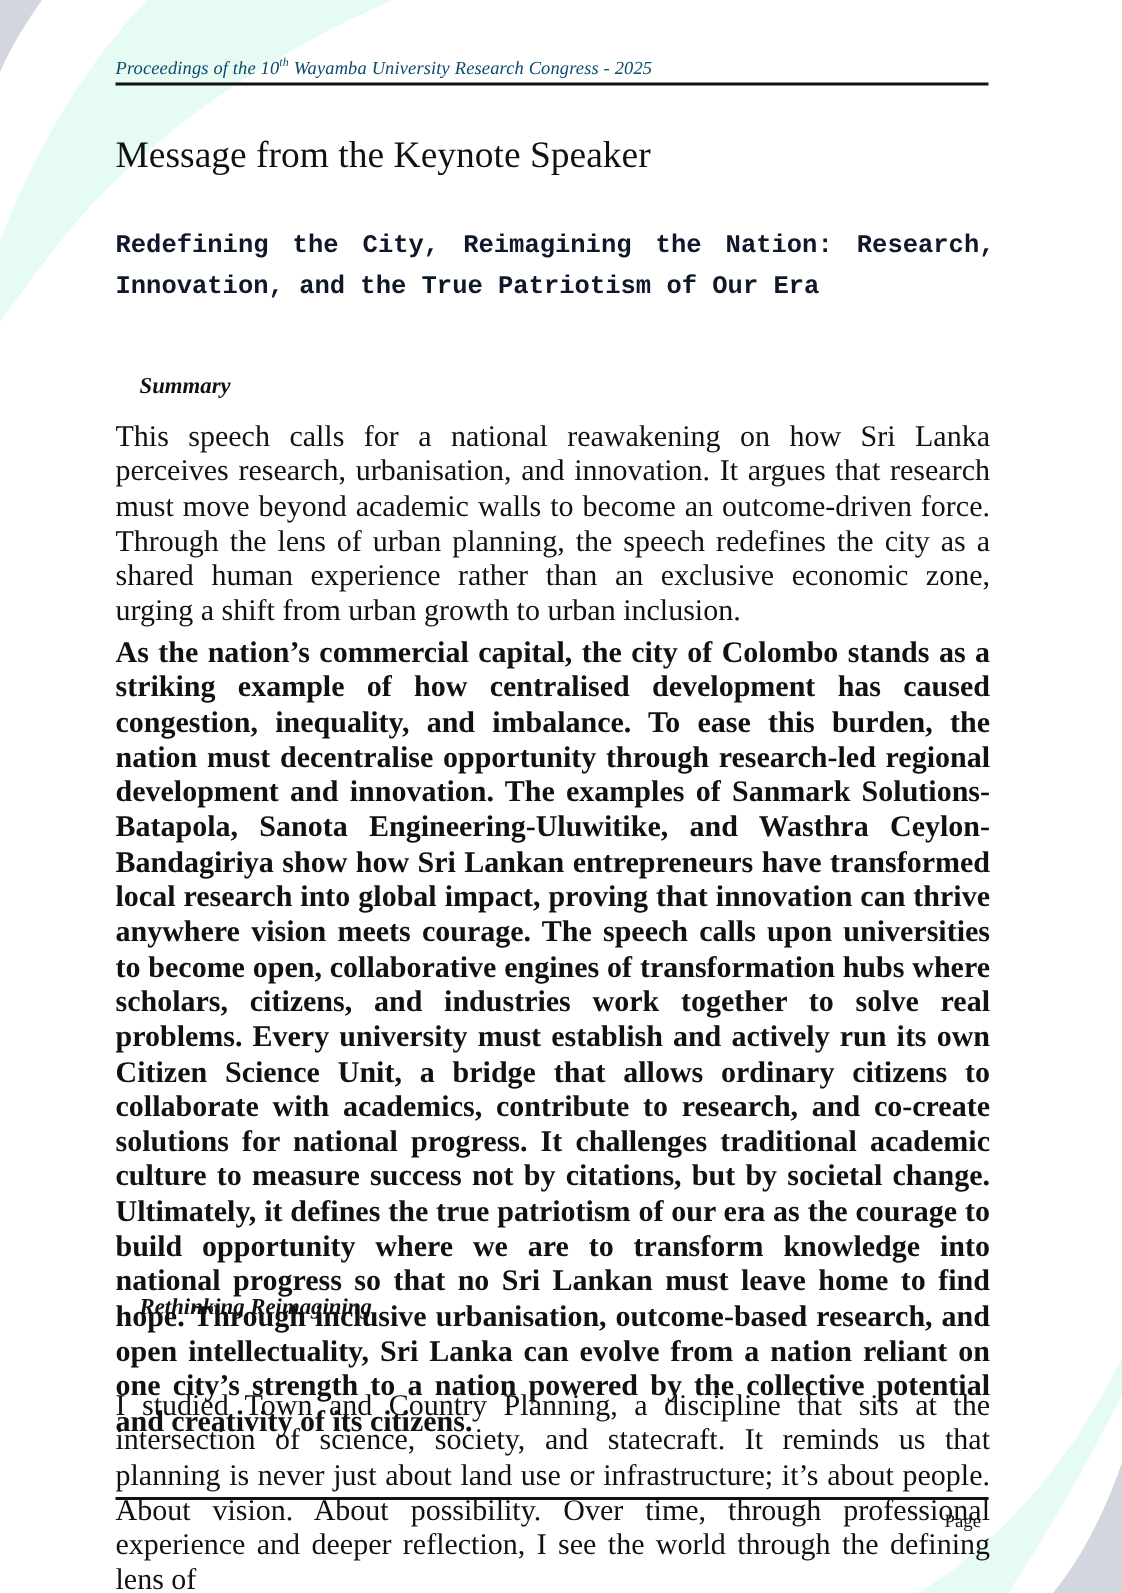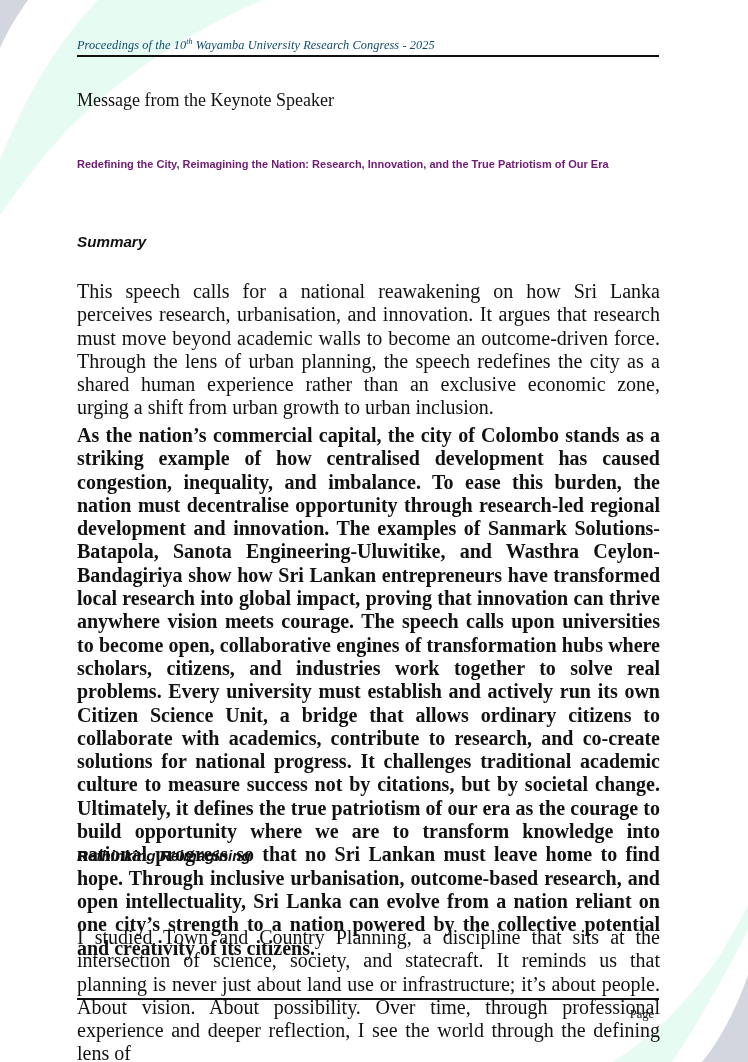--- a/index.html
+++ b/index.html
@@ -15,32 +15,32 @@
     .running-head {
       position: absolute; top: 38px; left: 0; width: 582px;
       font-family: "Liberation Serif", serif; font-style: italic;
       font-size: 12.3px; color: #0c4a6e; letter-spacing: 0.1px;
     }
     .running-head sup { font-size: 8px; line-height: 0; vertical-align: 5px; }
     .head-rule { position: absolute; top: 55px; left: 0; width: 582px; height: 2px; background: #111; }
 
     .chapter-title {
       position: absolute; top: 90px; left: 0;
-      font-family: "Liberation Serif", serif; font-size: 18px; font-weight: normal;
+      font-family: "Liberation Serif", serif; font-size: 25px; font-weight: normal;
       margin: 0; color: #111;
     }
     .section-title {
       position: absolute; top: 151px; left: 0; width: 586px;
-      font-family: Liberation Sans, sans-serif; font-weight: bold; font-size: 11px;
-      line-height: 27px; margin: 0; color: #701a75; text-align: justify;
+      font-family: Liberation Mono, monospace; font-weight: bold; font-size: 17px;
+      line-height: 27px; margin: 0; color: #0f172a; text-align: justify;
     }
     .subhead {
       position: absolute; left: 0;
-      font-family: Liberation Sans, sans-serif; font-weight: bold; font-style: italic;
-      font-size: 15.2px; margin: 0; color: #111;
+      font-family: Liberation Serif, serif; font-weight: bold; font-style: italic;
+      font-size: 15.2px; margin: 16px; color: #111;
     }
     .sub-summary { top: 233px; }
     .sub-urban { top: 847px; }
 
     .para {
       position: absolute; left: 0; width: 583px;
       font-family: "Liberation Serif", serif; font-size: 20px; line-height: 23.3px;
       text-align: justify; margin: 0; color: #111;
       hyphens: manual;
     }

